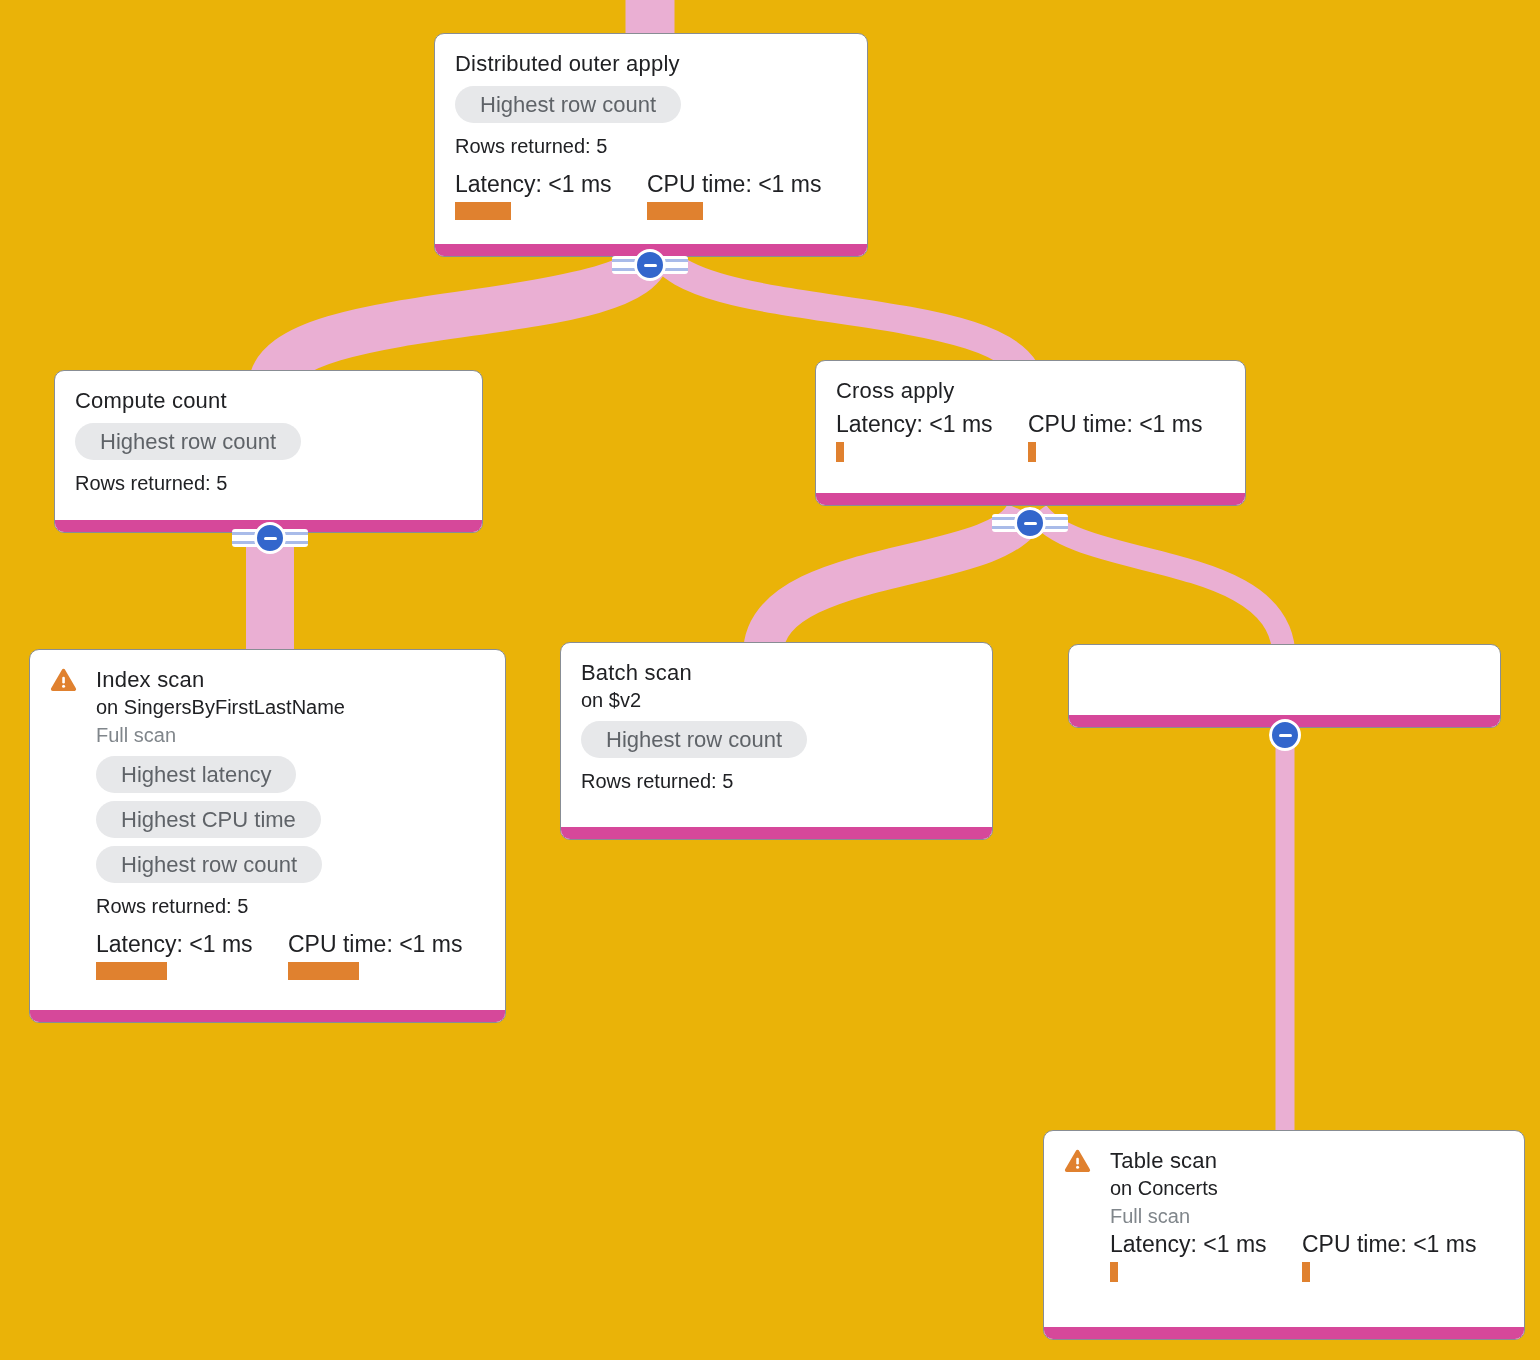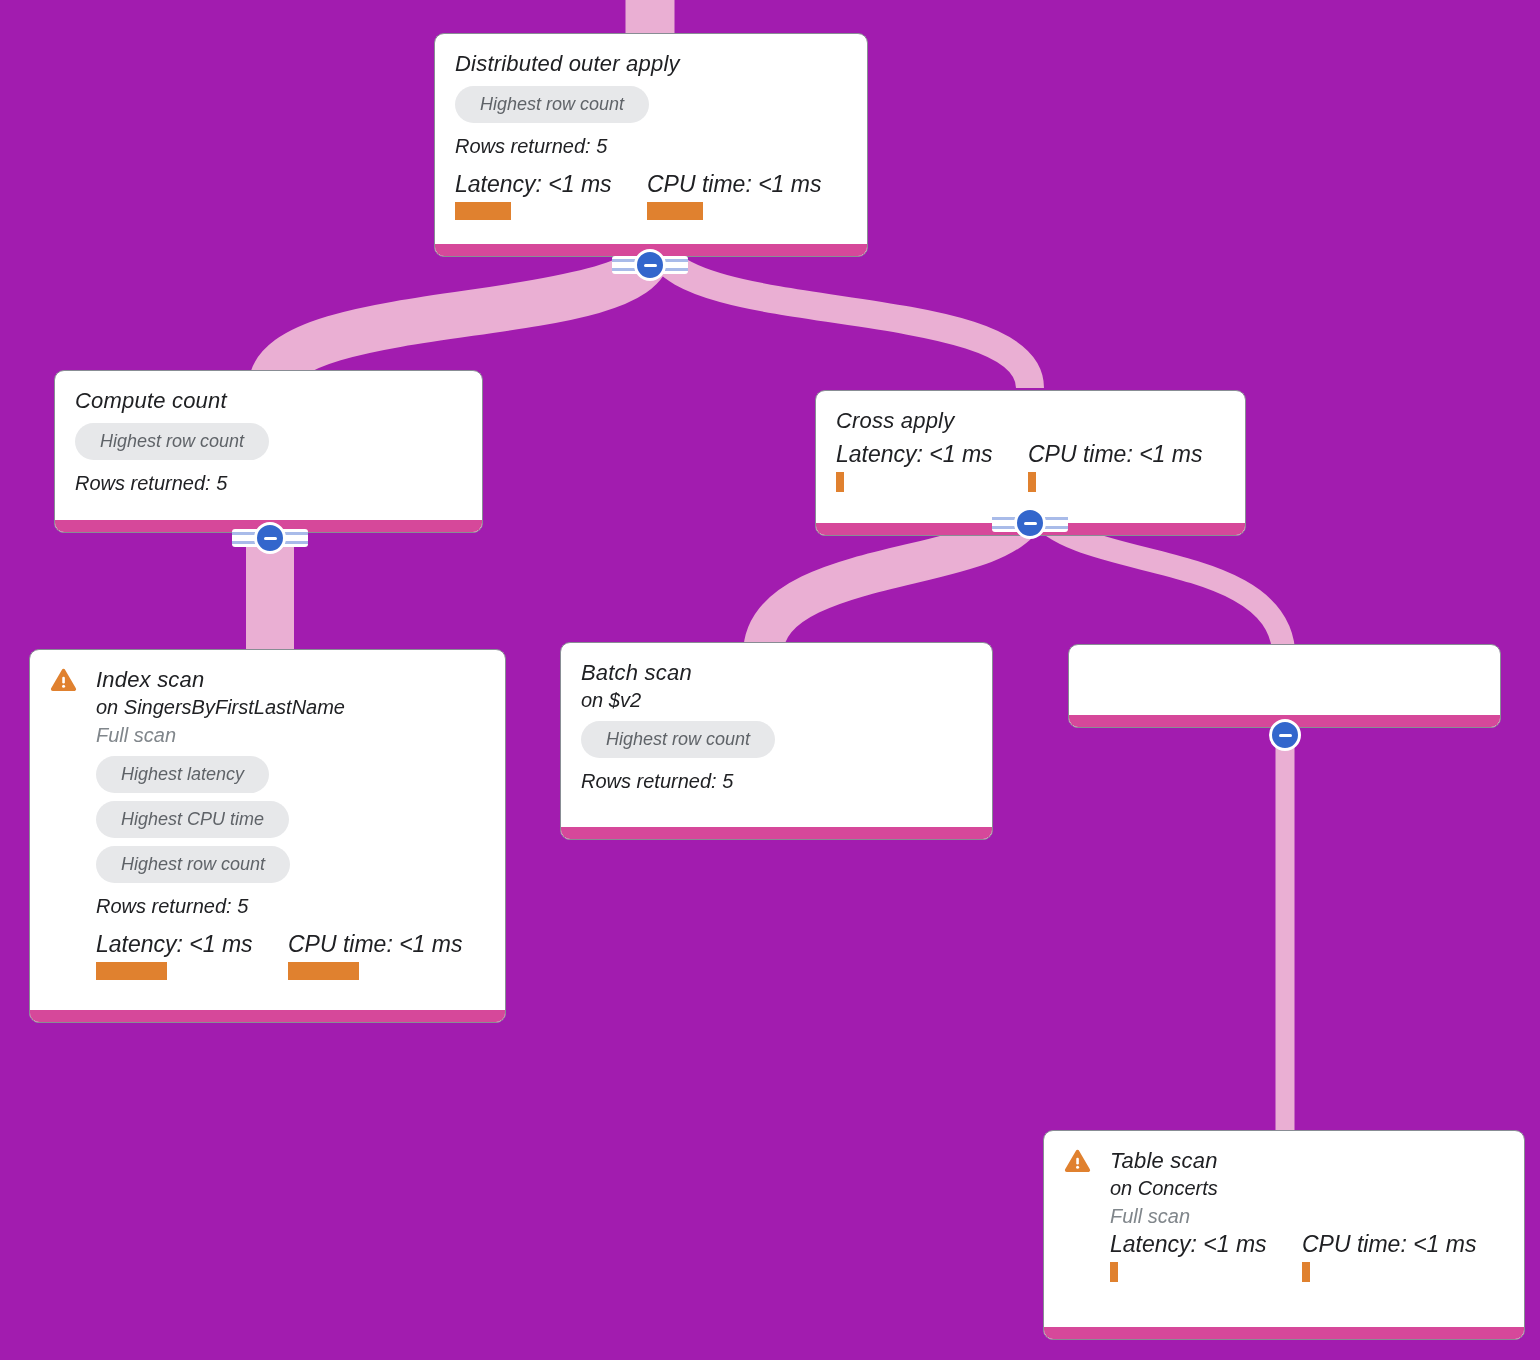--- a/index.html
+++ b/index.html
@@ -4,23 +4,22 @@
 <style>
   html,body{margin:0;padding:0;}
   body{
     background:#f0f1f3;
     font-family:"Liberation Sans","DejaVu Sans",sans-serif;
     -webkit-font-smoothing:antialiased;
   }
   .canvas{
     position:relative;
     width:1540px;height:1360px;
-    background:#a21caf;
+    background:#eab308;
     overflow:hidden;
-    font-style:italic;
   }
   svg.edges{position:absolute;left:0;top:0;z-index:1;}
   svg.edges path{fill:none;stroke:#eaafd3;}
 
   .card{
     position:absolute;
     z-index:2;
     background:#ffffff;
     border:1px solid #888d94;
     border-radius:10px;
@@ -31,21 +30,21 @@
     position:absolute;left:0;right:0;bottom:0;height:12px;
     background:#d6489a;
     border-radius:0 0 9px 9px;
   }
   .node-title{font-size:22px;font-weight:500;color:#202124;line-height:28px;letter-spacing:.2px;}
   .on-row{margin-top:0;font-size:20px;color:#202124;line-height:26px;}
   .scan-type{margin-top:2px;font-size:20px;color:#80868b;line-height:26px;}
   .badge{
     display:inline-block;margin-top:8px;
     background:#e7e8ea;color:#5f6368;
-    font-size:18px;font-weight:500;line-height:23px;
+    font-size:22px;font-weight:500;line-height:23px;
     padding:7px 25px;border-radius:20px;
   }
   .rows-row{margin-top:10px;font-size:20px;color:#202124;line-height:26px;}
   .metrics{display:flex;margin-top:12px;}
   .metric{width:192px;}
   .metric-label{font-size:23px;color:#202124;line-height:26px;}
   .bar{background:#e0812f;margin-top:5px;}
 
   .with-icon{display:grid;grid-template-columns:46px 1fr;}
   .icon-cell{padding-top:1px;}
@@ -97,21 +96,21 @@
     <div class="bottombar"></div>
   </div>
 
   <div class="card" style="left:54px;top:370px;width:429px;height:163px;">
     <div class="node-title">Compute count</div>
     <div><span class="badge">Highest row count</span></div>
     <div class="rows-row">Rows returned: 5</div>
     <div class="bottombar"></div>
   </div>
 
-  <div class="card" style="left:815px;top:390px;width:431px;height:146px;">
+  <div class="card" style="left:815px;top:360px;width:431px;height:146px;">
     <div class="node-title">Cross apply</div>
     <div class="metrics" style="margin-top:6px;">
       <div class="metric">
         <div class="metric-label">Latency: &lt;1 ms</div>
         <div class="bar" style="width: 8px; height: 20px;"></div>
       </div>
       <div class="metric">
         <div class="metric-label">CPU time: &lt;1 ms</div>
         <div class="bar" style="width: 8px; height: 20px;"></div>
       </div>

